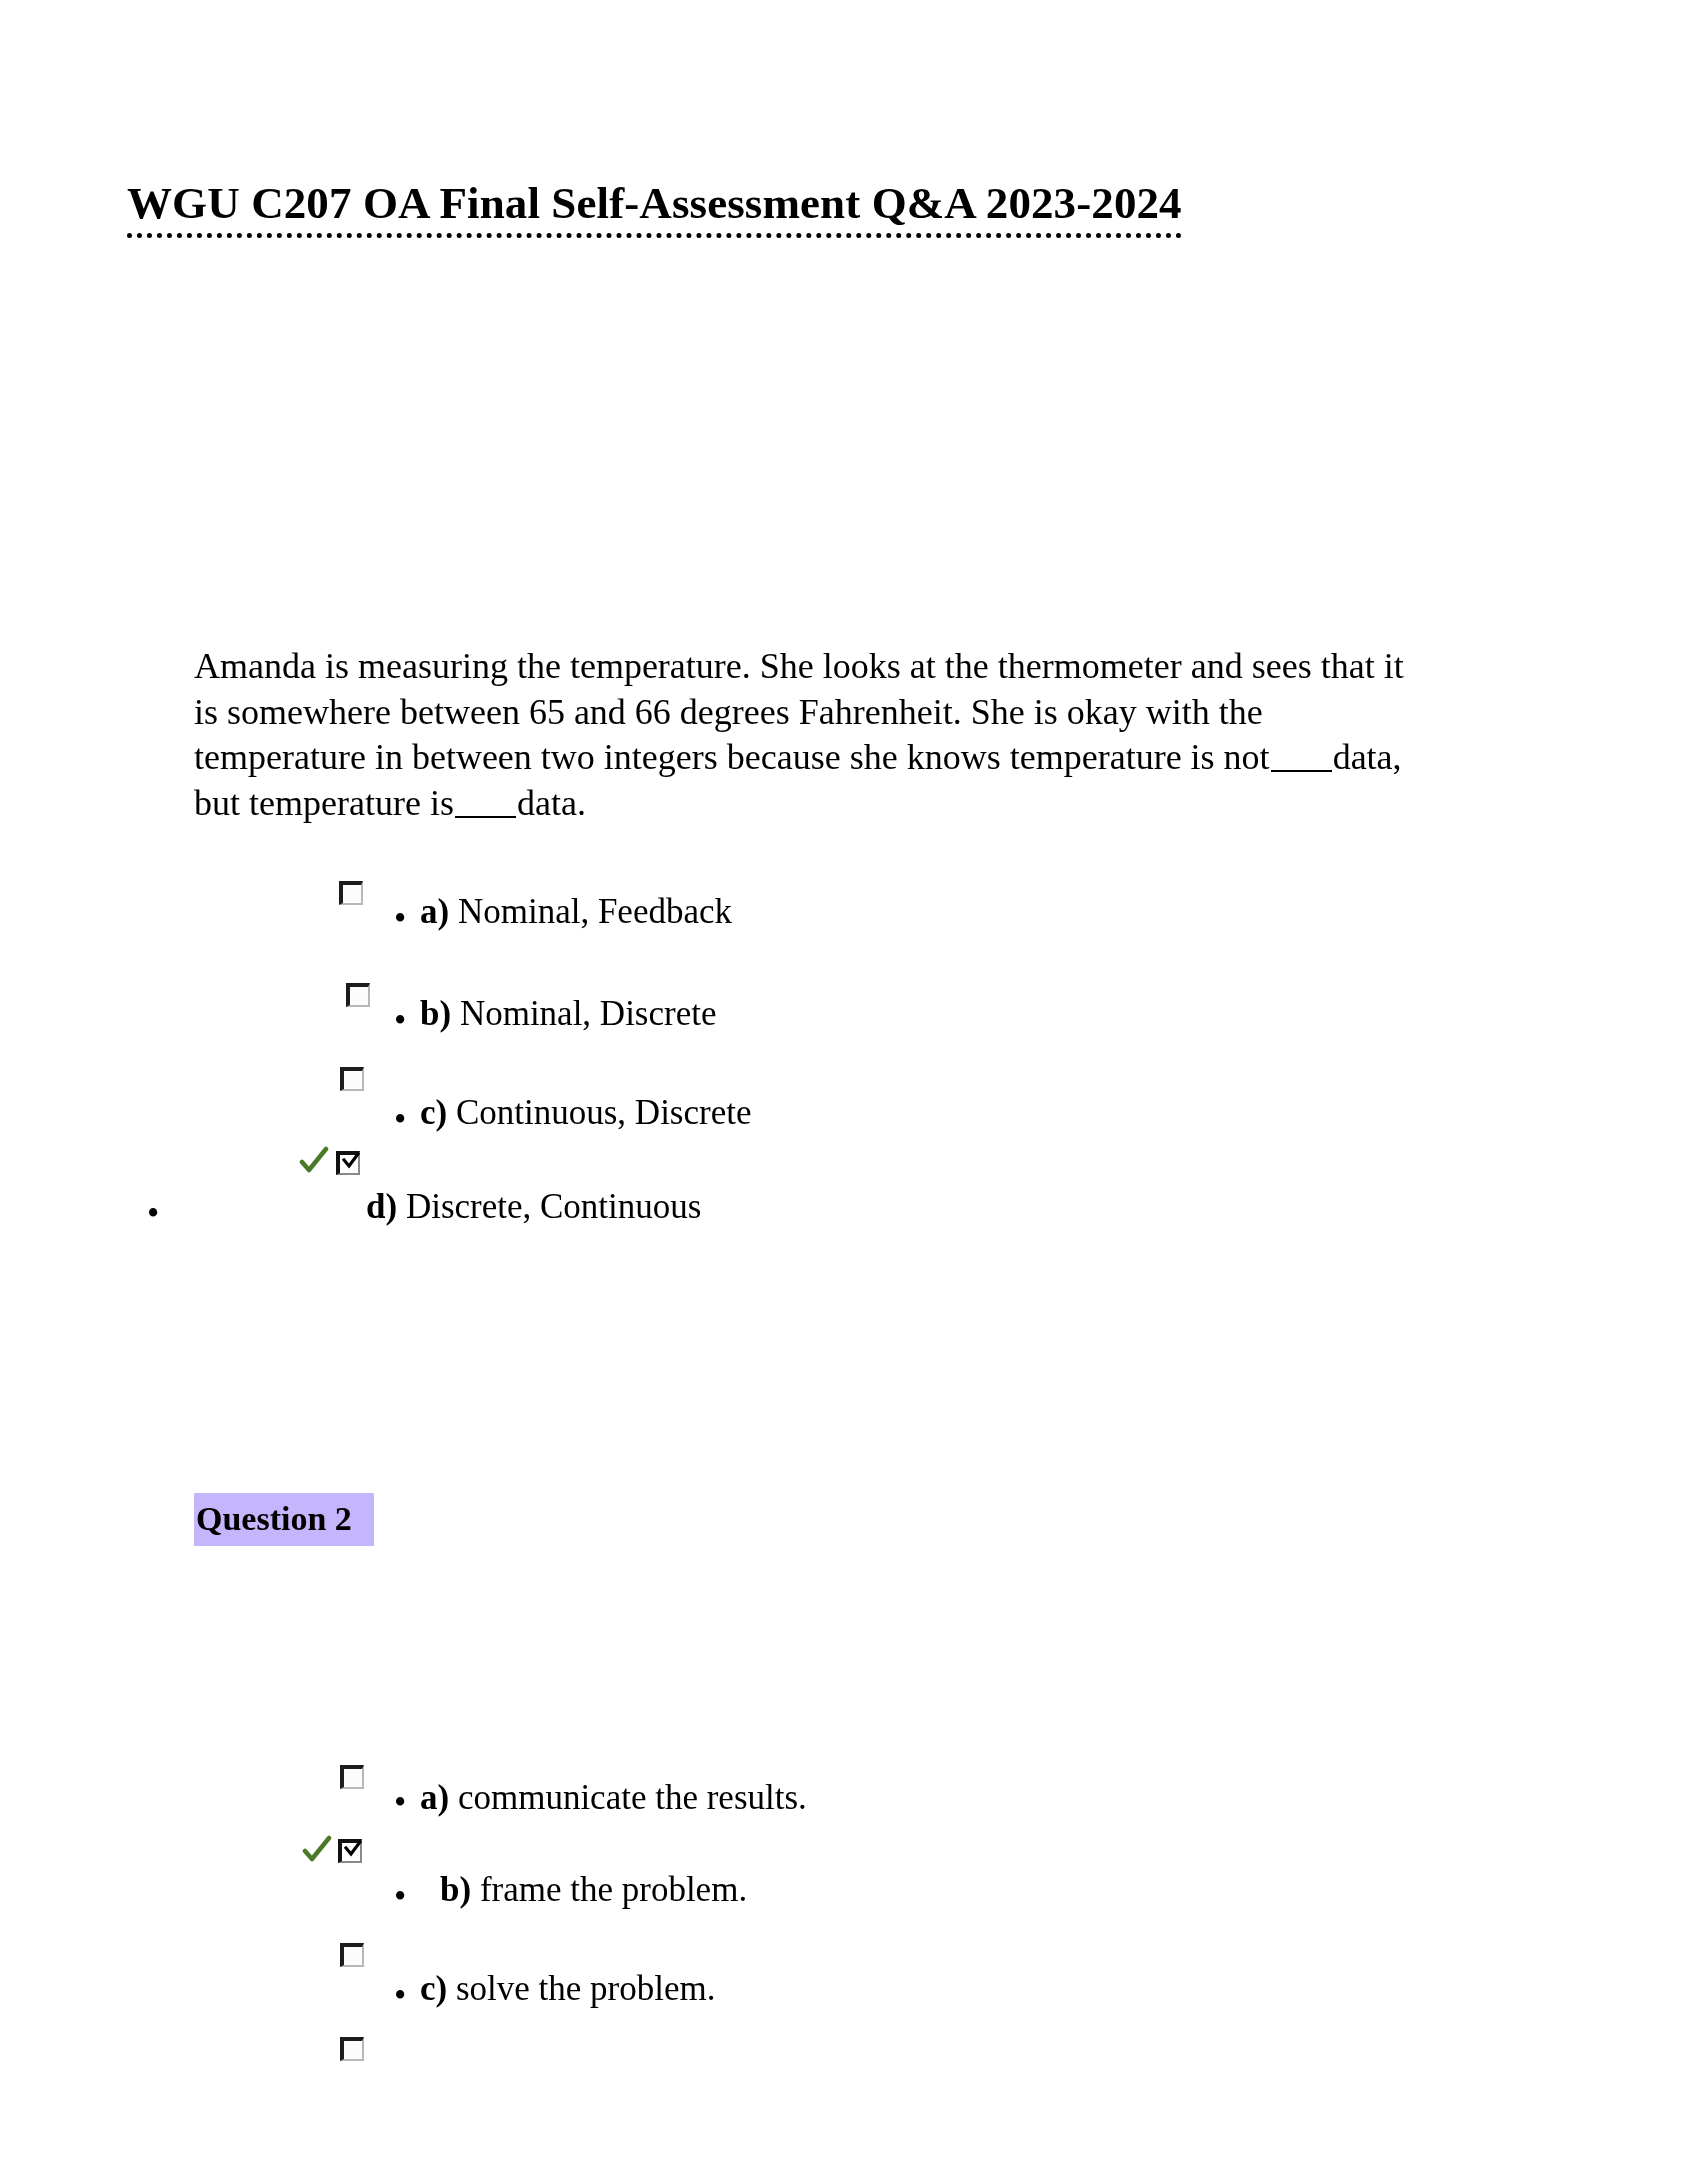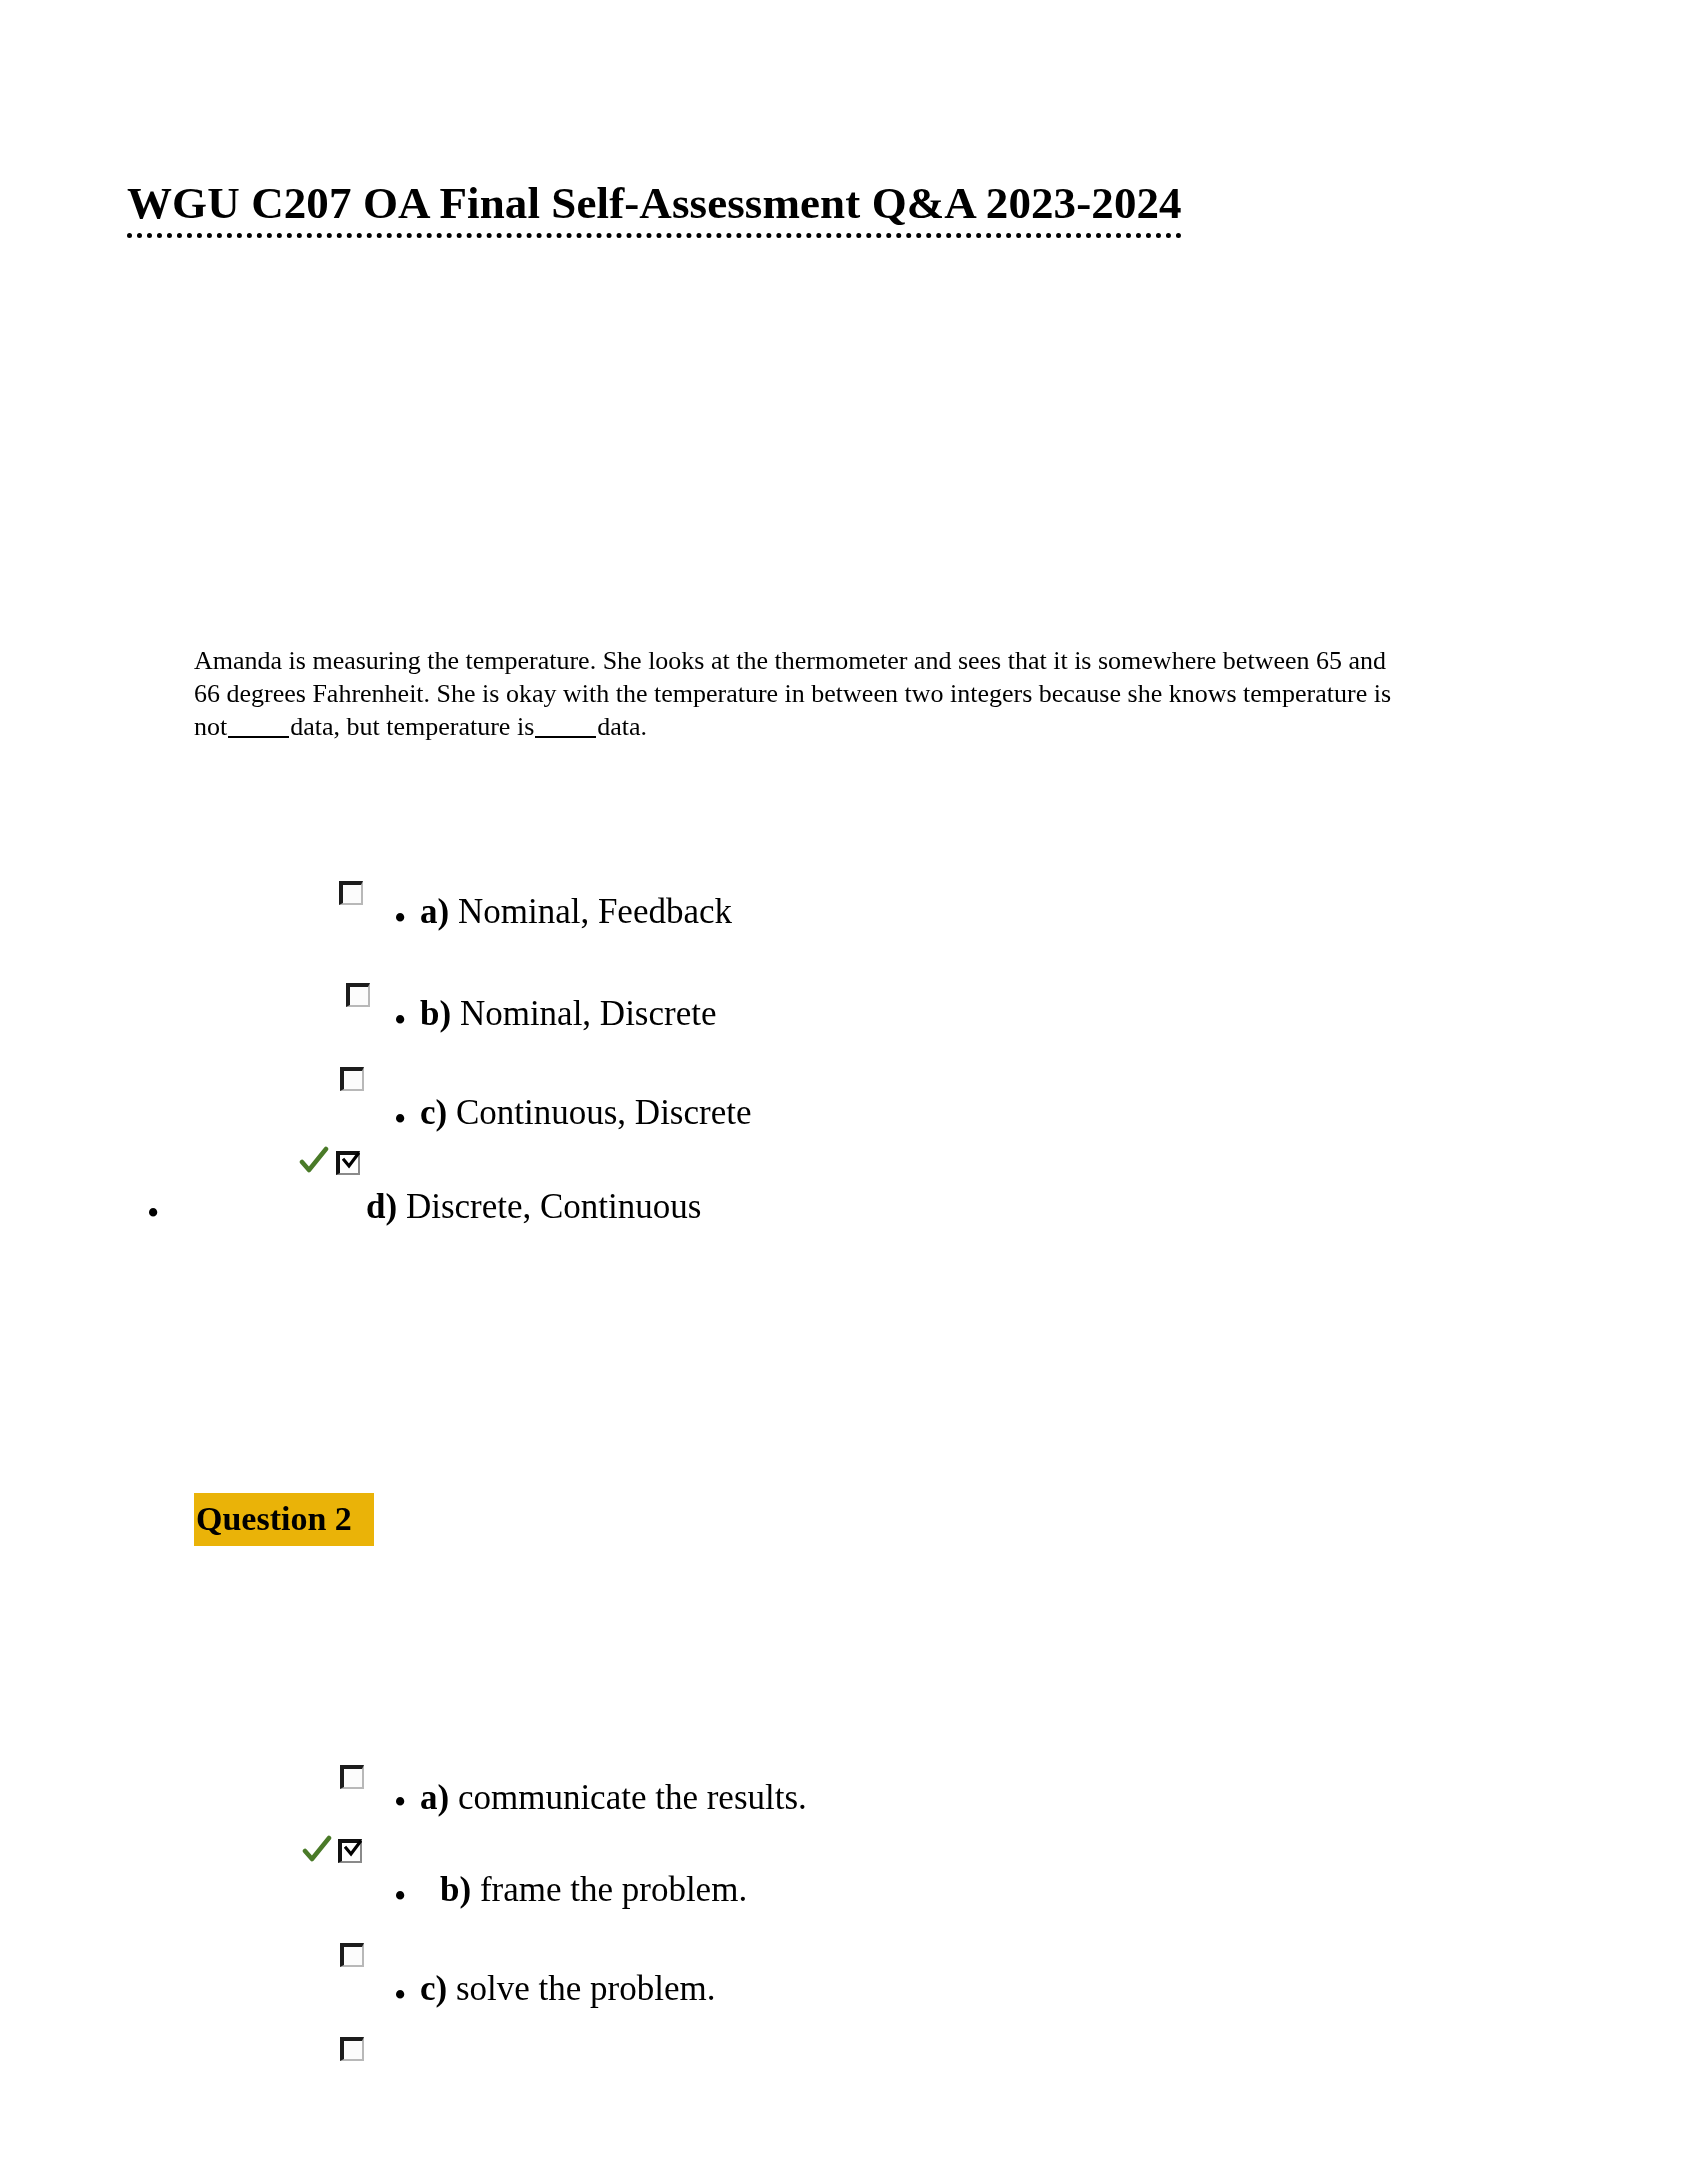--- a/index.html
+++ b/index.html
@@ -38,21 +38,21 @@
     white-space: nowrap;
     padding-bottom: 6px;
     border-bottom: 5px dotted #000;
   }
 
   
   .body-block {
     position: absolute;
     left: 194px;
     width: 1223px;
-    font-size: 26px;
+    font-size: 36px;
     line-height: 1.27;
     text-align: left;
   }
 
   .q1-stem { top: 644px; }
   .q2-stem { top: 1606px; }
   .feedback { top: 1299px; width: 1257px; }
 
   .feedback b { font-weight: bold; }
 
@@ -64,21 +64,21 @@
     margin: 0 1px;
   }
 
   
   .question-heading {
     position: absolute;
     left: 194px;
     top: 1493px;
     font-size: 34px;
     font-weight: bold;
-    background: #eab308;
+    background: #c4b5fd;
     padding: 6px 22px 7px 2px;
     line-height: 1.18;
   }
 
   
   .option-row {
     position: absolute;
     left: 0;
     width: 1683px;
     height: 0;

